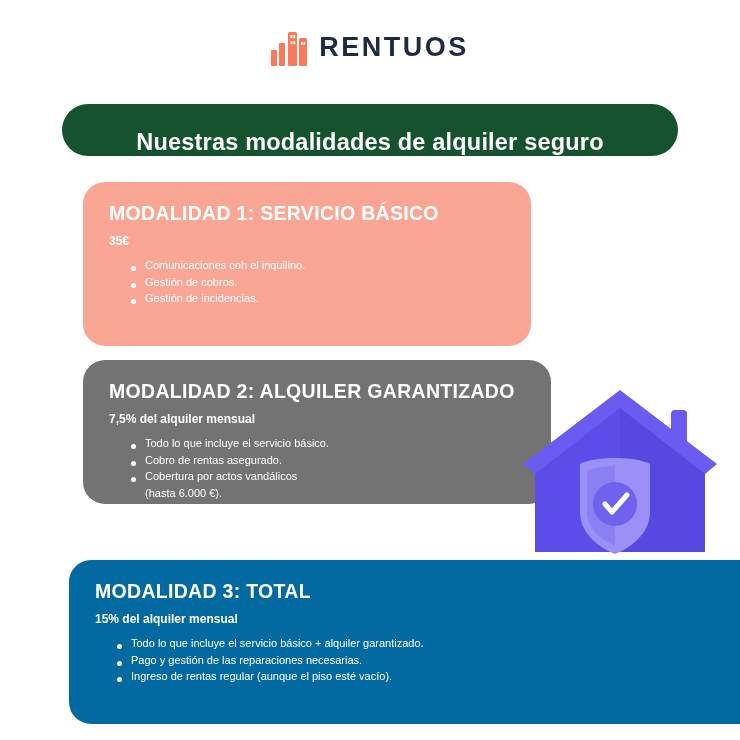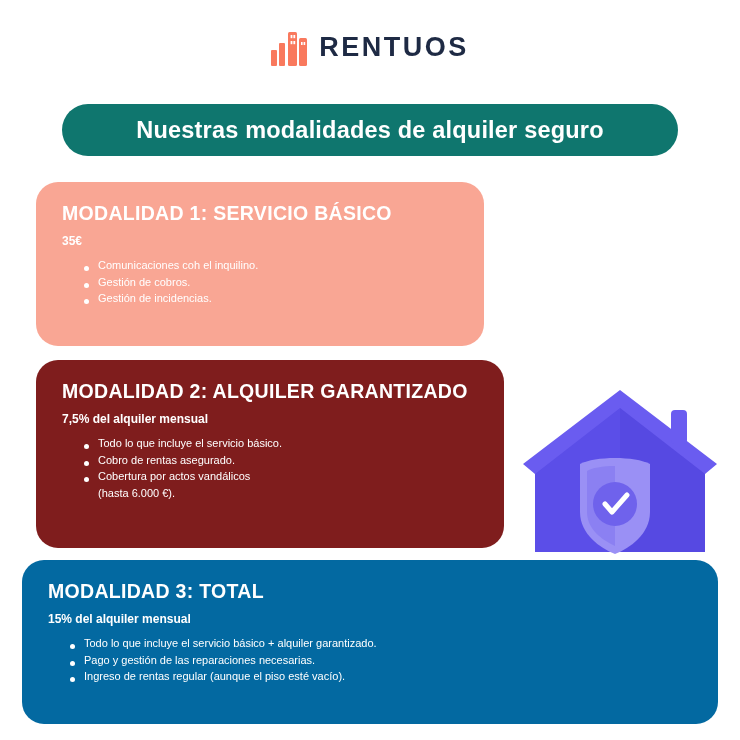--- a/index.html
+++ b/index.html
@@ -32,38 +32,39 @@
     letter-spacing: 2.5px;
     font-weight: 700;
     color: #1e2a44;
   }
 
   
   .title-pill {
     position: absolute;
     left: 62px; top: 104px;
     width: 616px; height: 52px;
-    background: #0f766e;
+    background: #14532d;
     border-radius: 26px;
     display: flex;
-    align-items: center;
+    align-items: flex-end;
     justify-content: center;
   }
   .title-pill-text {
     color: #ffffff;
     font-size: 23.5px;
     font-weight: 700;
     letter-spacing: 0.2px;
   }
 
   
   .card {
     position: absolute;
     border-radius: 22px;
     padding: 20px 12px 18px 26px;
+    margin-left: 47px;
   }
   .card h2 {
     font-size: 19.5px;
     font-weight: 700;
     color: #ffffff;
     letter-spacing: 0.3px;
     margin-bottom: 9px;
   }
   .card .price {
     font-size: 12px;
@@ -89,21 +90,21 @@
     width: 5px; height: 5px;
     border-radius: 50%;
     background: #ffffff;
   }
   .card li .sub {
     display: block;
     padding-left: 0;
   }
 
   #card1 { left: 36px; top: 182px; width: 448px; height: 164px; background: #f9a694; }
-  #card2 { left: 36px; top: 360px; width: 468px; height: 188px; background: #7f1d1d; }
+  #card2 { left: 36px; top: 360px; width: 468px; height: 144px; background: #737373; }
   #card3 { left: 22px; top: 560px; width: 696px; height: 164px; background: #0369a1; }
 
   
   .illustration {
     position: absolute;
     left: 505px; top: 382px;
     width: 230px; height: 190px;
   }
 </style>
 </head>

